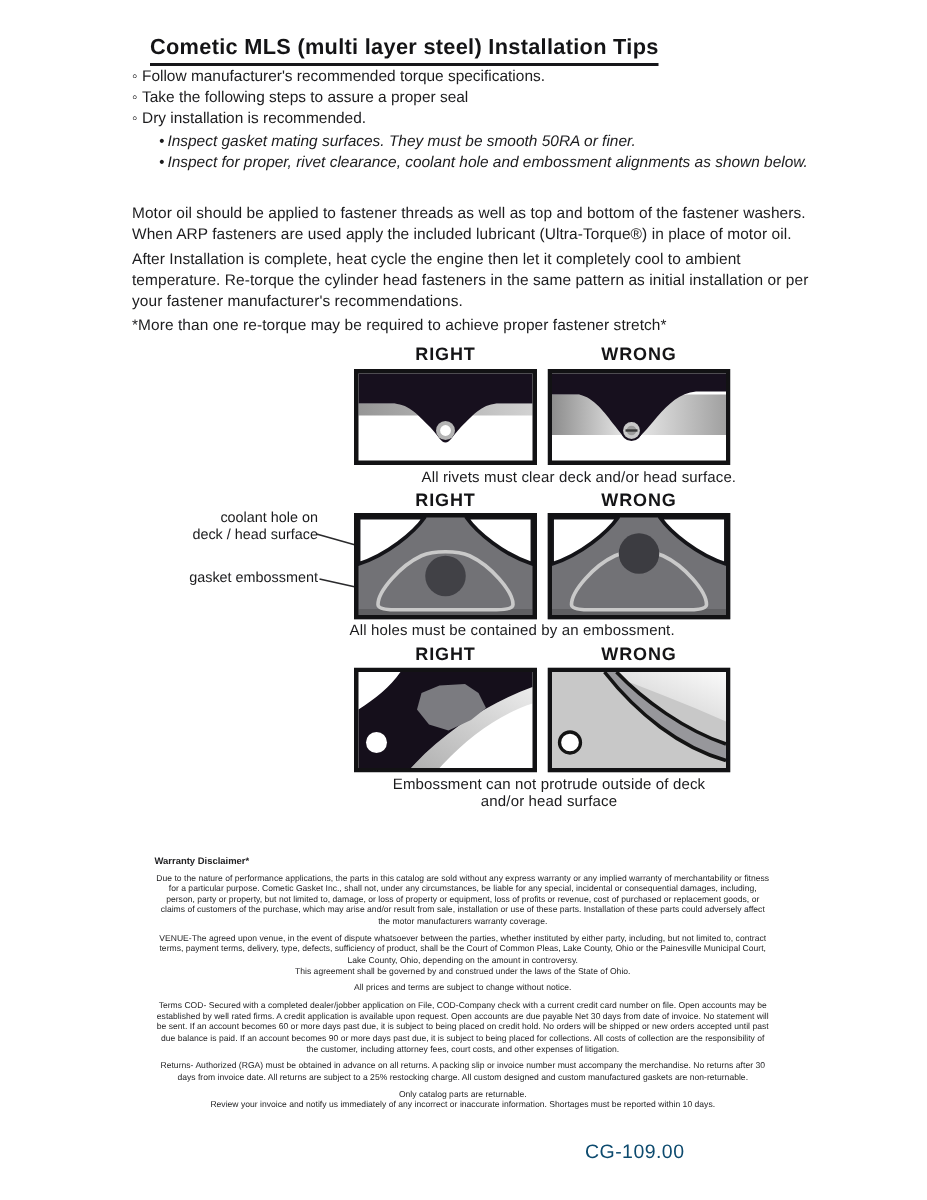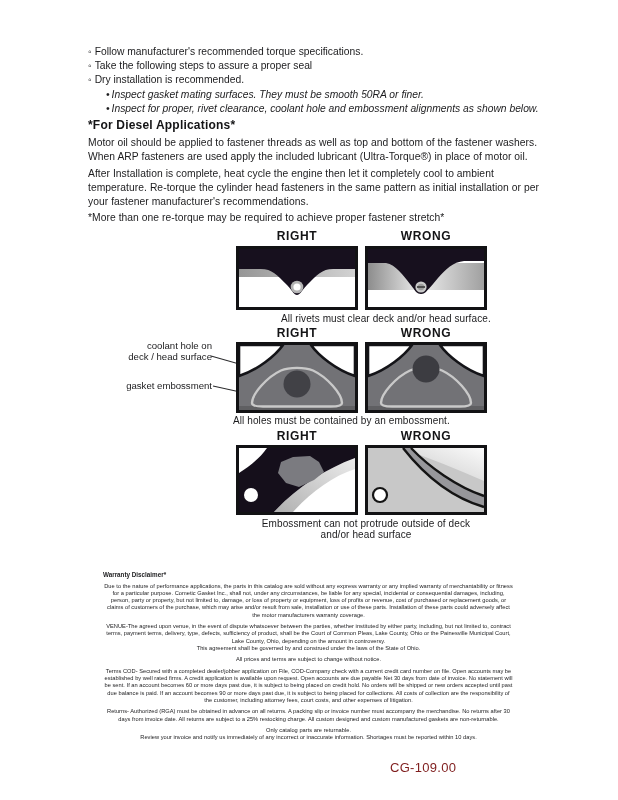--- a/index.html
+++ b/index.html
@@ -44,37 +44,37 @@
   
   .callout{font-size:9.6px;line-height:10.6px;color:#1b1b1d;text-align:right;}
   .co-coolant{left:100px;top:341px;width:112px;}
   .co-emboss{left:90px;top:381px;width:122px;}
   .leaders{left:209px;top:349px;}
   
   .disclaimer{left:103px;top:571px;width:411px;color:#232325;}
   .disc-h{font-size:6.3px;font-weight:bold;margin:0 0 5px 0;}
   .disclaimer p{font-size:5.7px;line-height:7.15px;margin:0 0 4.5px 0;letter-spacing:.02px;}
   
-  .part-code{left:390px;top:760px;font-size:13px;color:#7f1d1d;letter-spacing:.3px;}
+  .part-code{left:390px;top:760px;font-size:13px;color:#0c4a6e;letter-spacing:.3px;}
 </style>
 </head>
 <body>
 
 <div class="page">
 
+  <div class="abs doc-title">Cometic MLS (multi layer steel) Installation Tips</div>
 
   <div class="abs bullets">
     <div class="bullet">Follow manufacturer's recommended torque specifications.</div>
     <div class="bullet">Take the following steps to assure a proper seal</div>
     <div class="bullet">Dry installation is recommended.</div>
     <div class="sub">Inspect gasket mating surfaces.  They must be smooth 50RA or finer.</div>
     <div class="sub">Inspect for proper, rivet clearance, coolant hole and embossment alignments as shown below.</div>
   </div>
 
-  <div class="abs diesel-heading">*For Diesel Applications*</div>
   <div class="abs bodytext p1">Motor oil should be applied to fastener threads as well as top and bottom of the fastener washers. When ARP fasteners are used apply the included lubricant (Ultra-Torque®) in place of motor oil.</div>
   <div class="abs bodytext p2">After Installation is complete, heat cycle the engine then let it completely cool to ambient temperature. Re-torque the cylinder head fasteners in the same pattern as initial installation or per your fastener manufacturer's recommendations.</div>
   <div class="abs bodytext note">*More than one re-torque may be required to achieve proper fastener stretch*</div>
 
   <div class="abs figrow row1">
     <div class="rw-label lab-r">RIGHT</div>
     <div class="rw-label lab-w">WRONG</div>
 
     <svg class="figbox box-r" width="122" height="64" viewBox="0 0 122 64">
       <defs>

